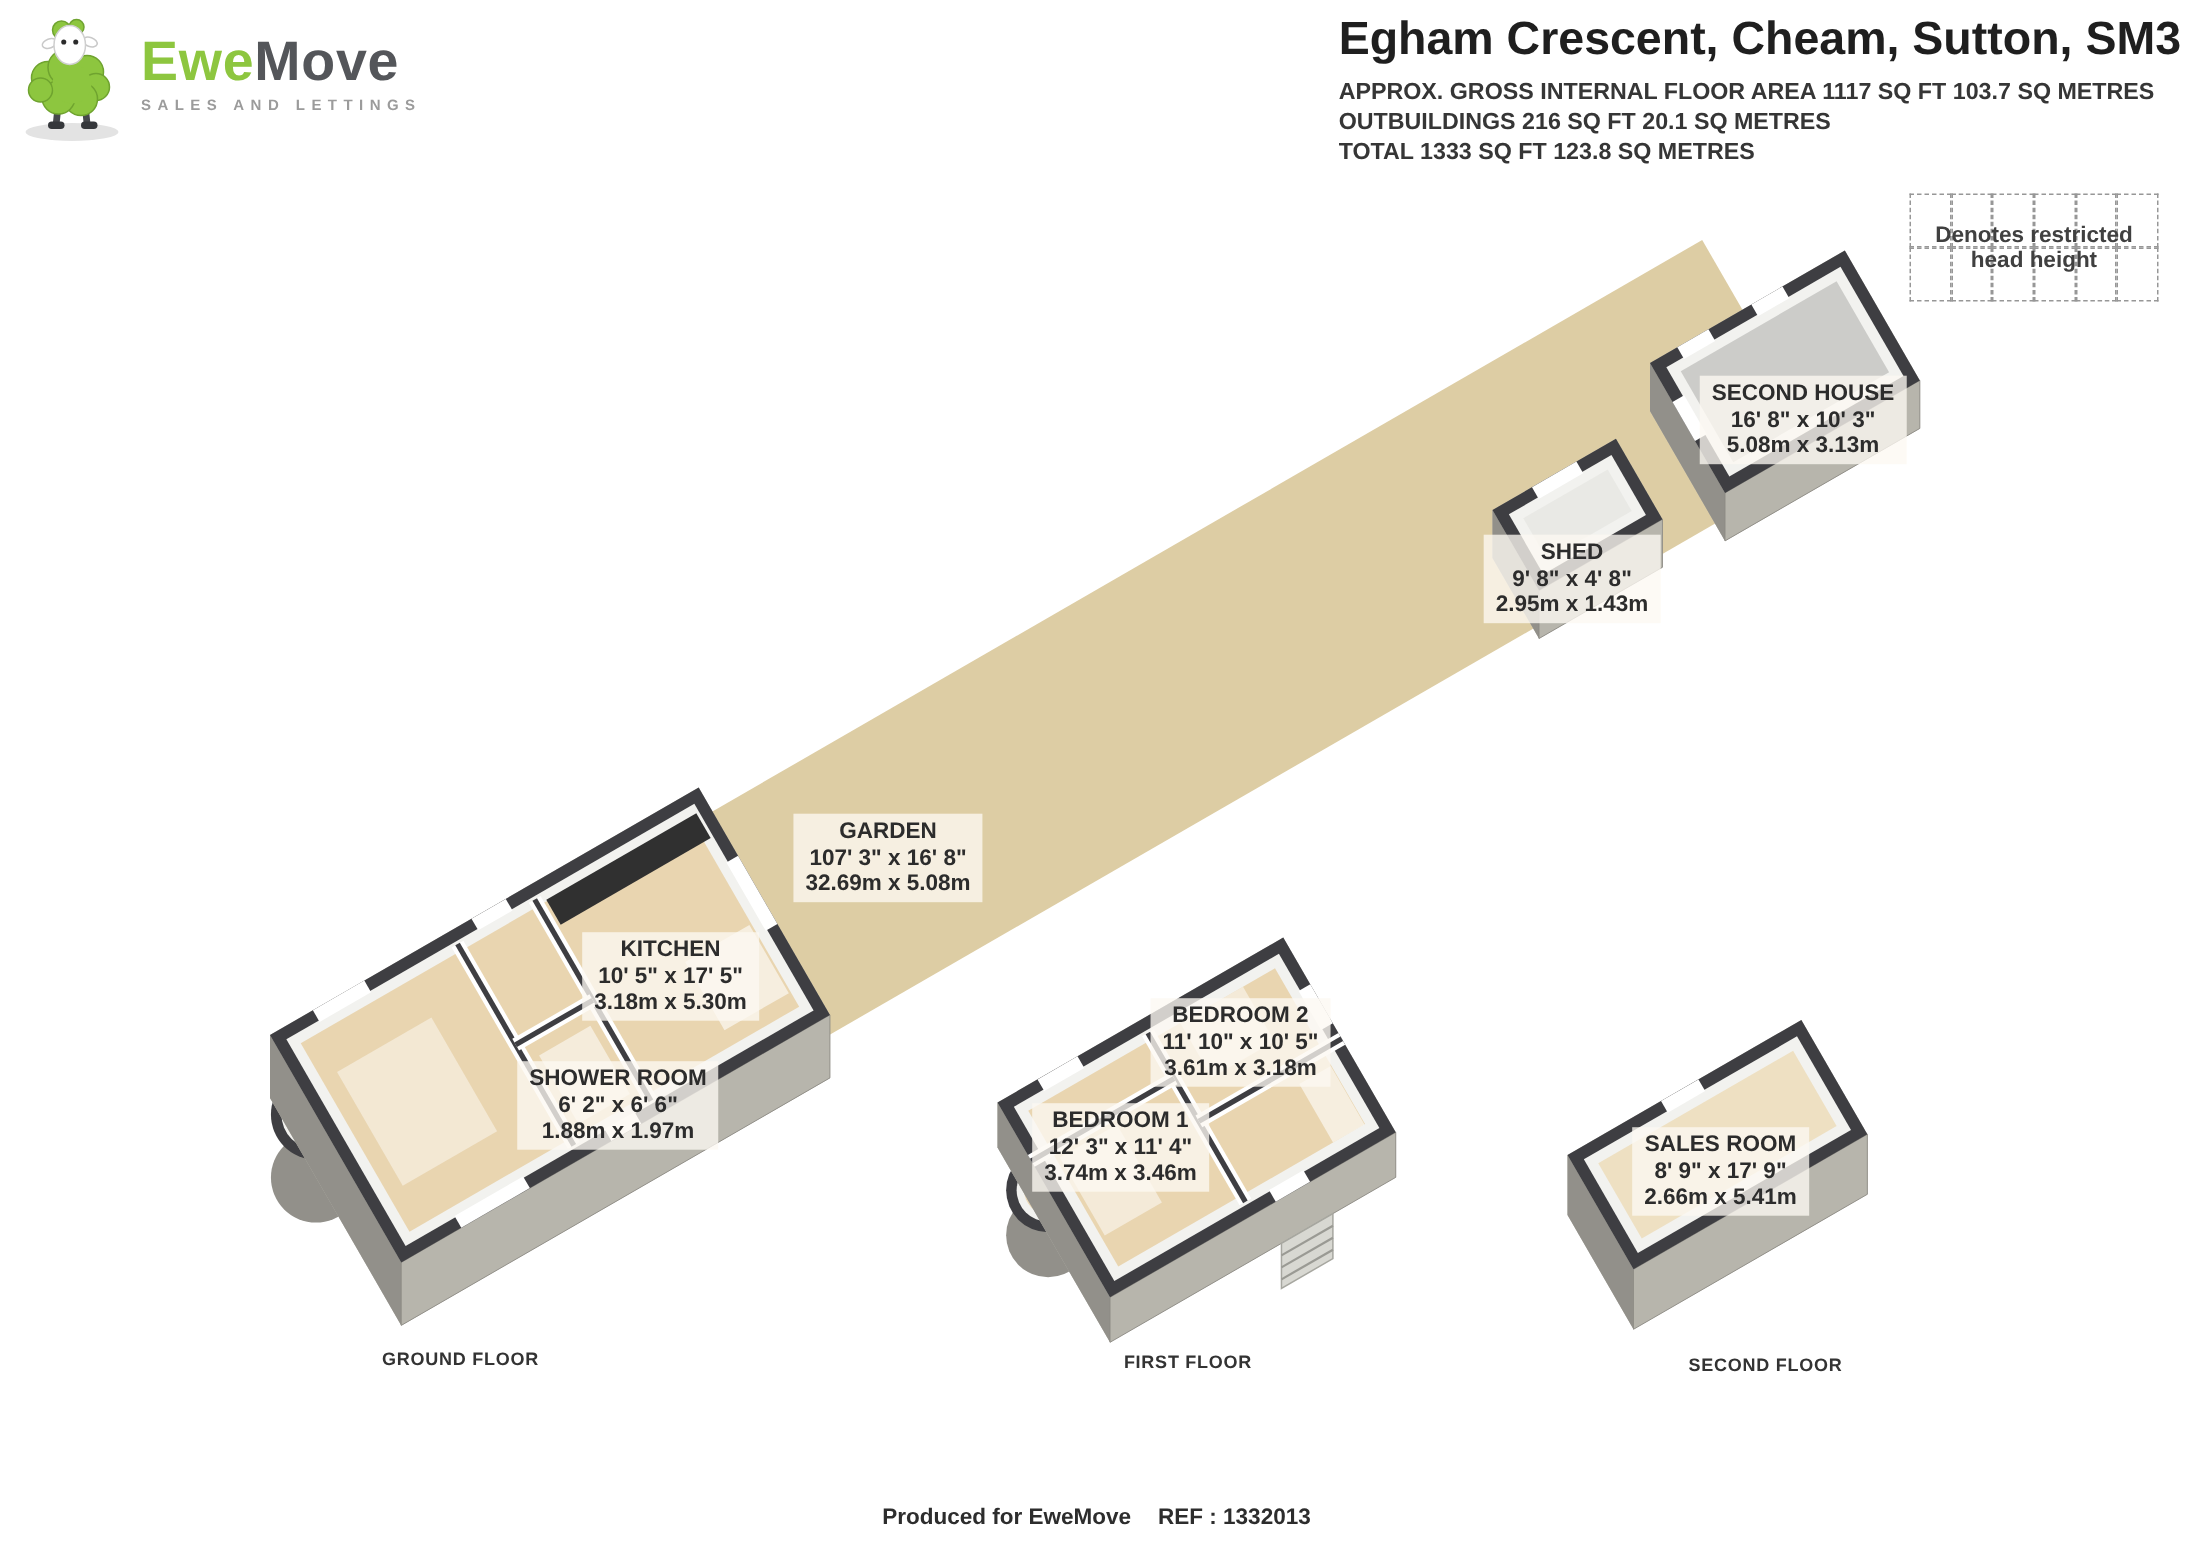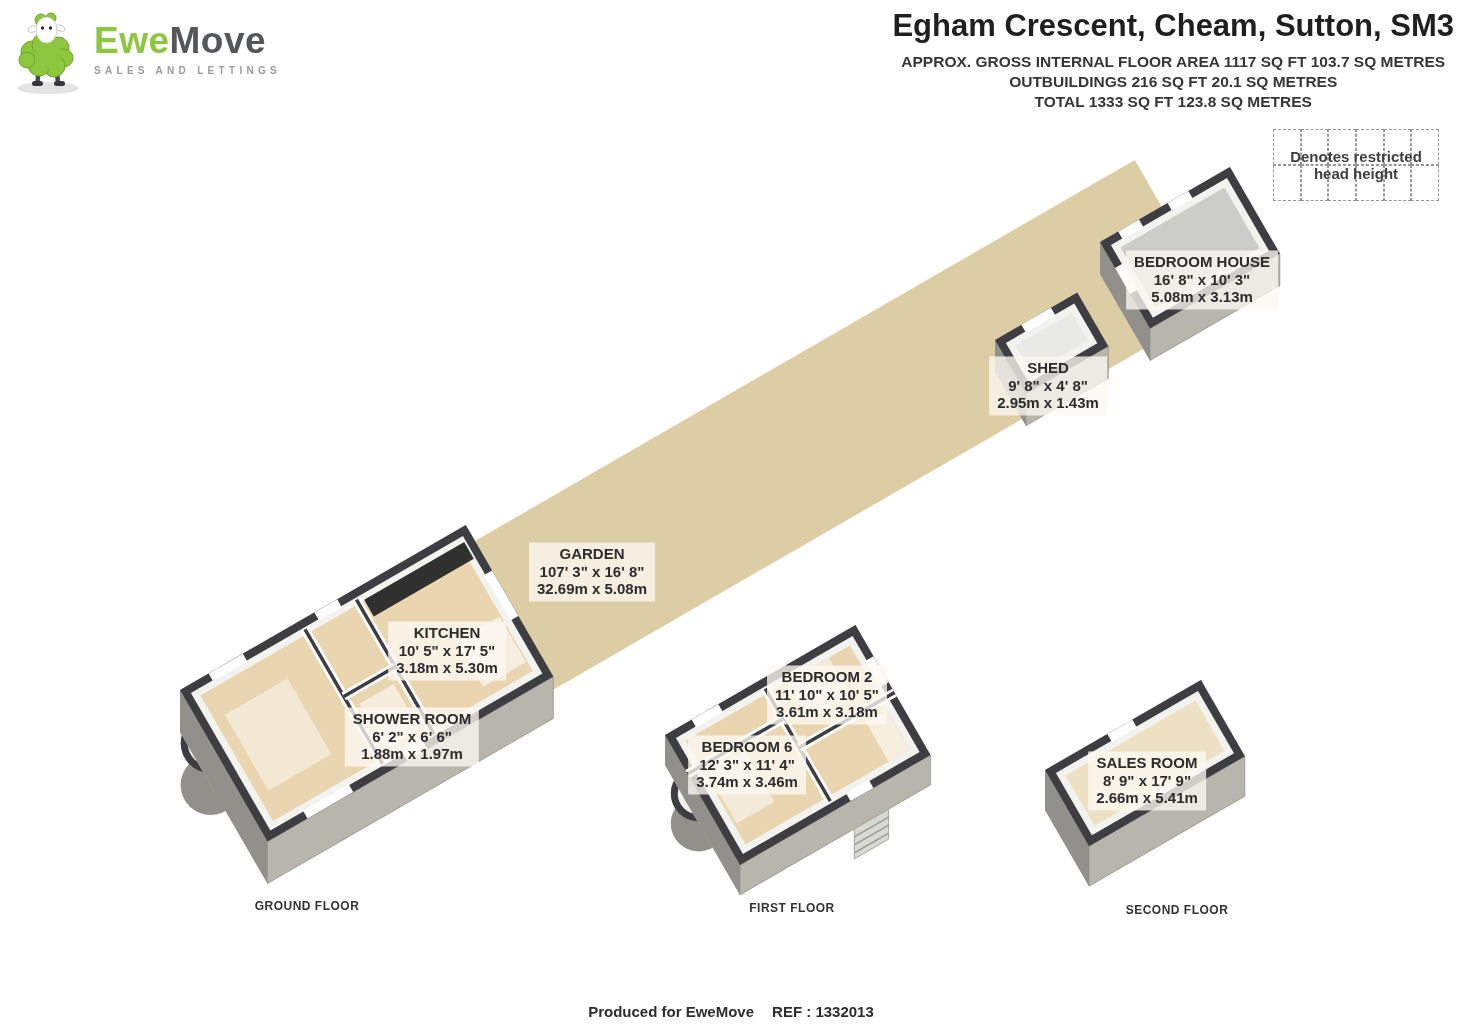--- a/index.html
+++ b/index.html
@@ -8,21 +8,21 @@
 
   
   .logo{position:absolute;left:12px;top:8px;display:flex;align-items:flex-start;gap:10px;}
   .logo-text{display:flex;flex-direction:column;margin-top:14px;}
   .brand{font-size:37px;font-weight:bold;line-height:1;letter-spacing:0.5px;}
   .brand .ewe{color:#8dc63f;}
   .brand .move{color:#54565a;}
   .tagline{margin-top:6px;font-size:10px;letter-spacing:4.3px;color:#9b9b9b;font-weight:bold;}
 
   
-  .header{position:absolute;top:10px;right:8px;text-align:center;}
+  .header{position:absolute;top:10px;right:8px;text-align:left;}
   .title{font-size:31px;font-weight:bold;color:#1f1f1f;margin:0;line-height:1.05;}
   .subline{font-size:15.5px;font-weight:bold;color:#363636;line-height:19px;margin-top:1px;}
   .subline:first-of-type{margin-top:9px;}
 
   
   .legend{position:absolute;left:1273px;top:129px;width:166px;height:72px;}
   .legend-grid{position:absolute;inset:0;display:grid;
                grid-template-columns:repeat(6,1fr);grid-template-rows:repeat(2,1fr);}
   .legend-grid .cell{border:1px dashed #979797;}
   .legend-text{position:absolute;inset:0;display:flex;align-items:center;justify-content:center;
@@ -202,21 +202,21 @@
         <div class="cell"></div>
       <div class="cell"></div>
         <div class="cell"></div>
       <div class="cell"></div>
         <div class="cell"></div>
     </div>
     <div class="legend-text">Denotes restricted head height</div>
   </div>
 
   <div class="room-label lbl-summer-house">
-    <div>BEDROOM HOUSE</div>
+    <div>SECOND HOUSE</div>
     <div>16' 8" x 10' 3"</div>
     <div>5.08m x 3.13m</div>
   </div>
   <div class="room-label lbl-shed">
     <div>SHED</div>
     <div>9' 8" x 4' 8"</div>
     <div>2.95m x 1.43m</div>
   </div>
   <div class="room-label lbl-garden">
     <div>GARDEN</div>
@@ -232,21 +232,21 @@
     <div>SHOWER ROOM</div>
     <div>6' 2" x 6' 6"</div>
     <div>1.88m x 1.97m</div>
   </div>
   <div class="room-label lbl-bedroom-2">
     <div>BEDROOM 2</div>
     <div>11' 10" x 10' 5"</div>
     <div>3.61m x 3.18m</div>
   </div>
   <div class="room-label lbl-bedroom-1">
-    <div>BEDROOM 6</div>
+    <div>BEDROOM 1</div>
     <div>12' 3" x 11' 4"</div>
     <div>3.74m x 3.46m</div>
   </div>
   <div class="room-label lbl-loft-room">
     <div>SALES ROOM</div>
     <div>8' 9" x 17' 9"</div>
     <div>2.66m x 5.41m</div>
   </div>
 
   <div class="floor-label fl-ground">GROUND FLOOR</div>

